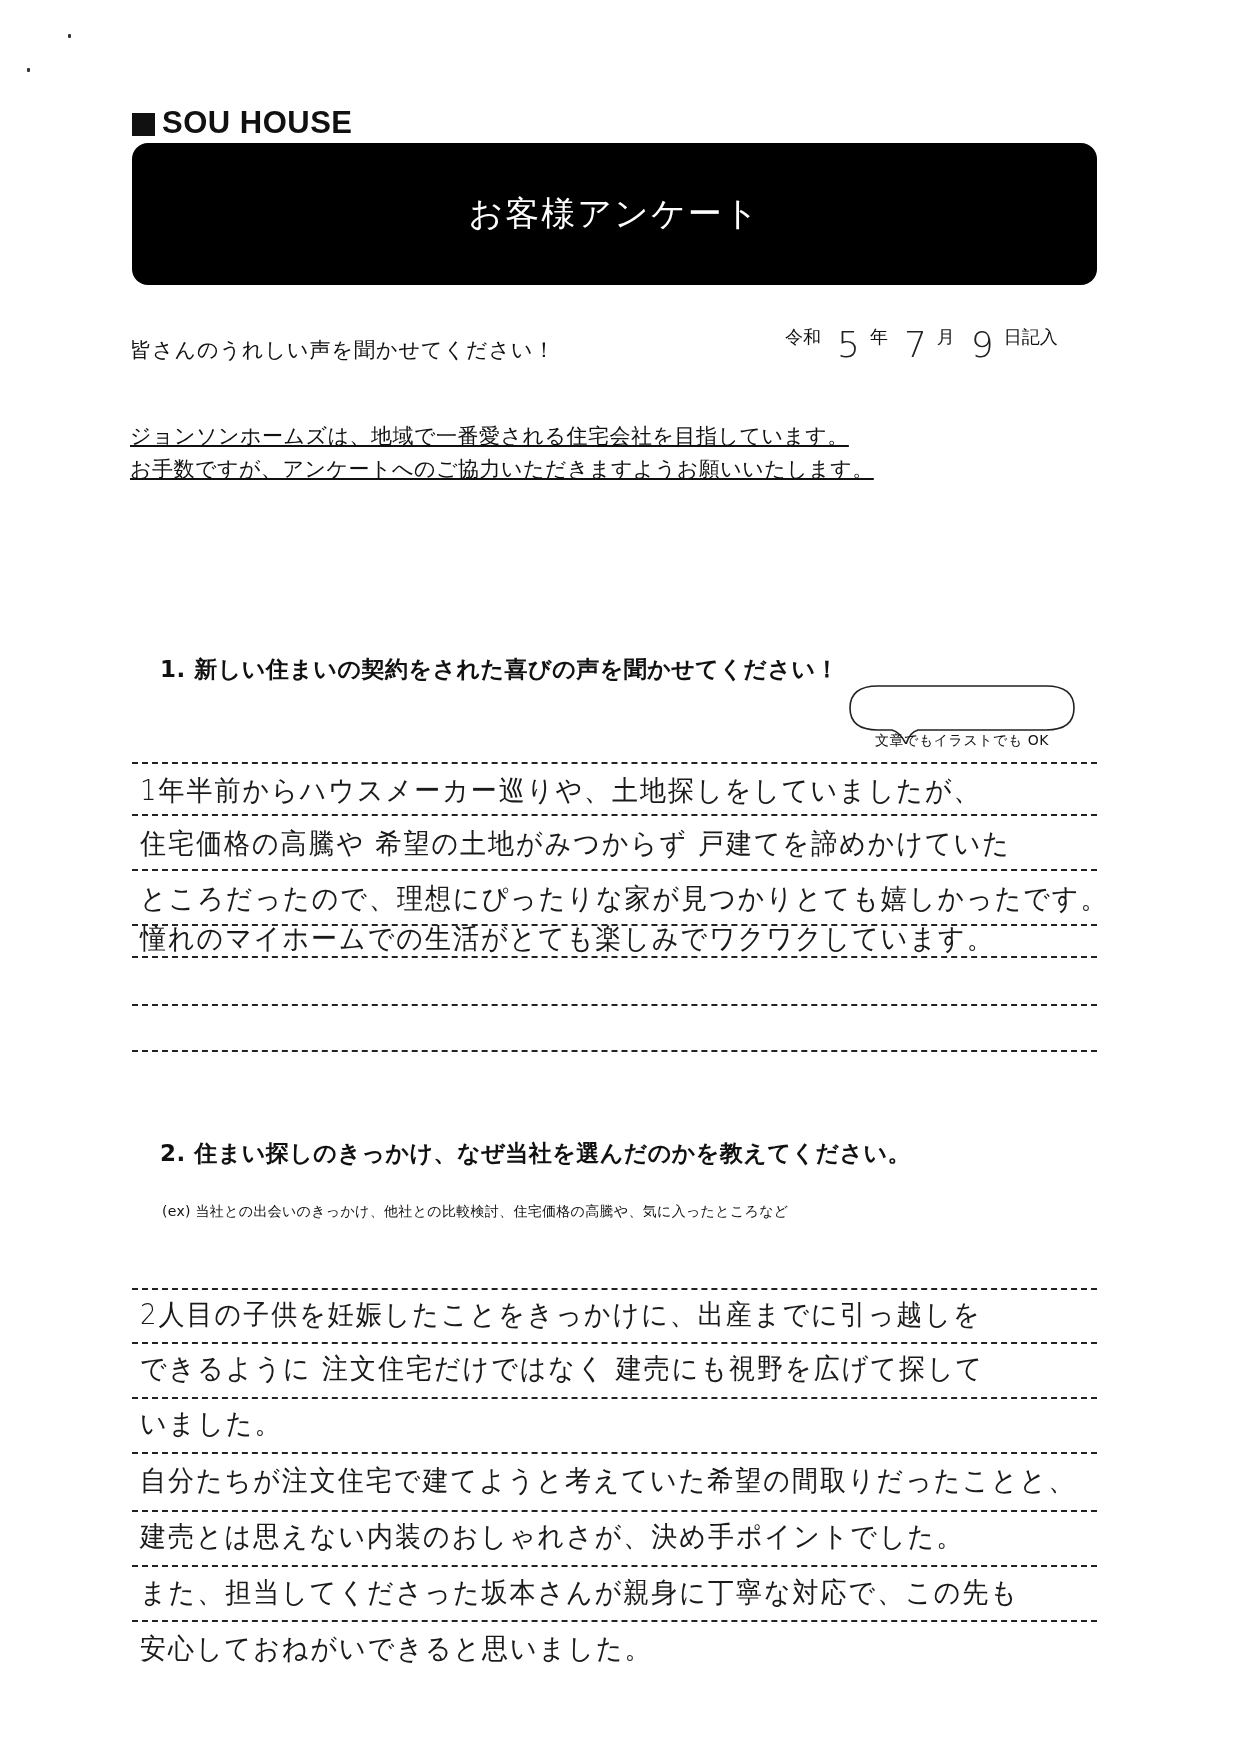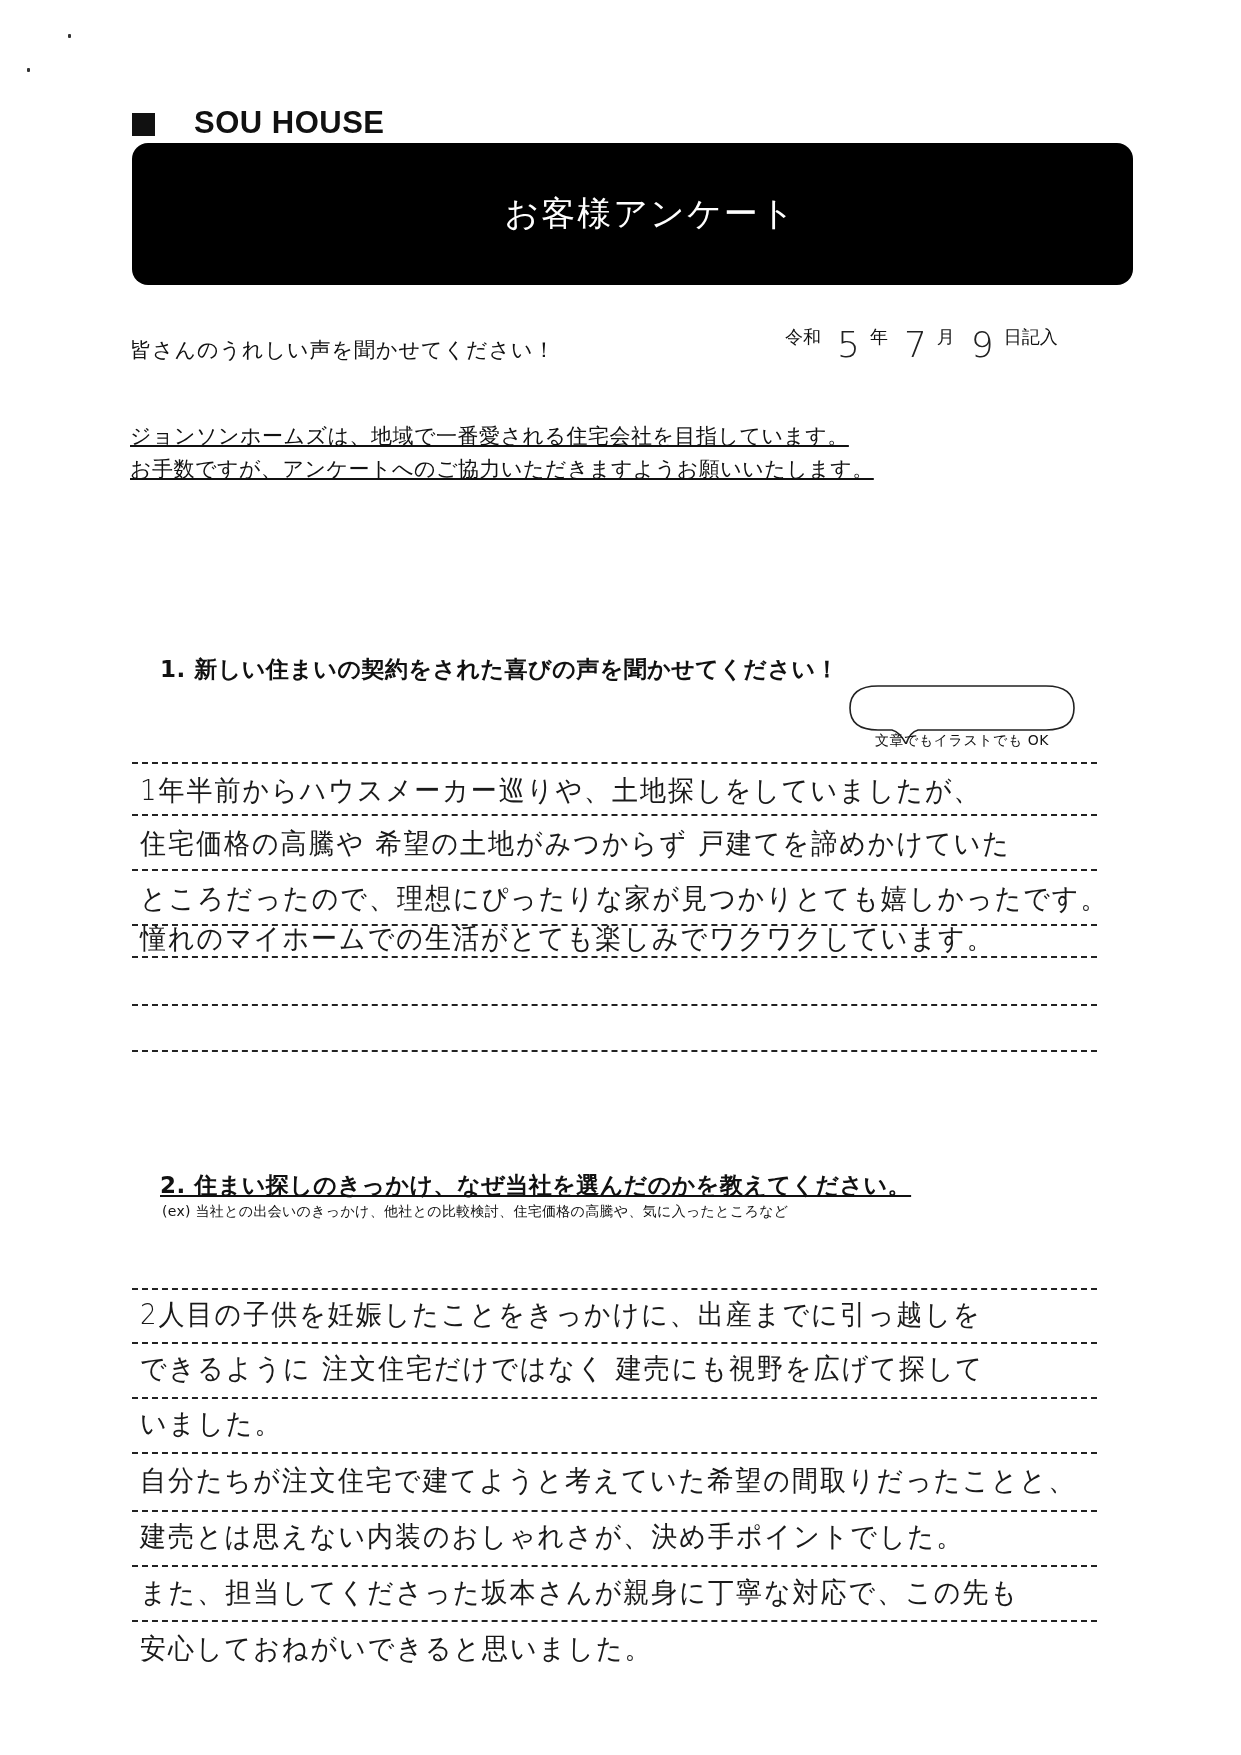--- a/index.html
+++ b/index.html
@@ -4,37 +4,37 @@
 <style>
   html, body { margin: 0; padding: 0; background: #ffffff; }
   body {
     width: 1241px; height: 1755px; position: relative; overflow: hidden;
     font-family: "DejaVu Sans", "Liberation Sans", sans-serif; color: #111;
   }
   .abs { position: absolute; }
   .brand {
     left: 132px; top: 103px; height: 40px; display: flex; align-items: center;
     font-family: "Liberation Sans", "DejaVu Sans", sans-serif; font-weight: bold;
-    font-size: 31px; letter-spacing: 0.5px; color: #111; gap: 32px;
+    font-size: 31px; letter-spacing: 0.5px; color: #111;
   }
   .brand-square { width: 23px; height: 23px; background: #111; margin-right: 7px; margin-top: 2px; }
   .title-box {
     left: 132px; top: 143px; width: 965px; height: 142px; background: #000;
-    border-radius: 16px; display: flex; align-items: center; justify-content: center; padding-left: 36px;
+    border-radius: 16px; display: flex; align-items: center; justify-content: center;
   }
   .title-box span { color: #fff; font-size: 34px; letter-spacing: 2px; font-weight: normal; }
   .greeting { left: 130px; top: 336px; font-size: 21px; letter-spacing: 1px; }
   .date-row { left: 785px; top: 325px; display: flex; height: 46px; font-size: 18px; }
   .date-row .lbl { font-size: 18px; margin-bottom: 4px; }
   .date-row .hw { font-family: "DejaVu Sans", sans-serif; font-weight: 200; font-size: 36px; line-height: 40px; margin: 0 10px 0 16px; color: #222; }
   .intro { left: 130px; top: 420px; font-size: 21px; line-height: 32.5px; letter-spacing: 0.5px; text-decoration: underline; }
   .intro div { white-space: nowrap; }
   .q-heading { font-size: 23px; font-weight: bold; letter-spacing: 0.5px; white-space: nowrap; }
   .q1 { left: 160px; top: 654px; }
-  .q2 { left: 160px; top: 1170px; text-decoration: underline; }
+  .q2 { left: 160px; top: 1138px; }
   .example { left: 162px; top: 1203px; font-size: 14px; letter-spacing: 0.3px; white-space: nowrap; }
   .bubble { left: 848px; top: 684px; width: 228px; height: 48px; }
   .bubble svg { position: absolute; left: 0; top: 0; }
   .bubble span { position: absolute; left: 0; top: 13px; width: 228px; text-align: center; font-size: 14px; letter-spacing: 0.5px; margin-top: 35px; }
   .dashline { left: 132px; width: 965px; height: 0; border-top: 2px dashed #222; }
   .hand {
     left: 140px; font-family: "DejaVu Sans", sans-serif; font-weight: 200;
     font-size: 26px; letter-spacing: 2px; color: #1a1a1a; white-space: nowrap;
     transform: scaleY(1.08); transform-origin: left top;
   }

